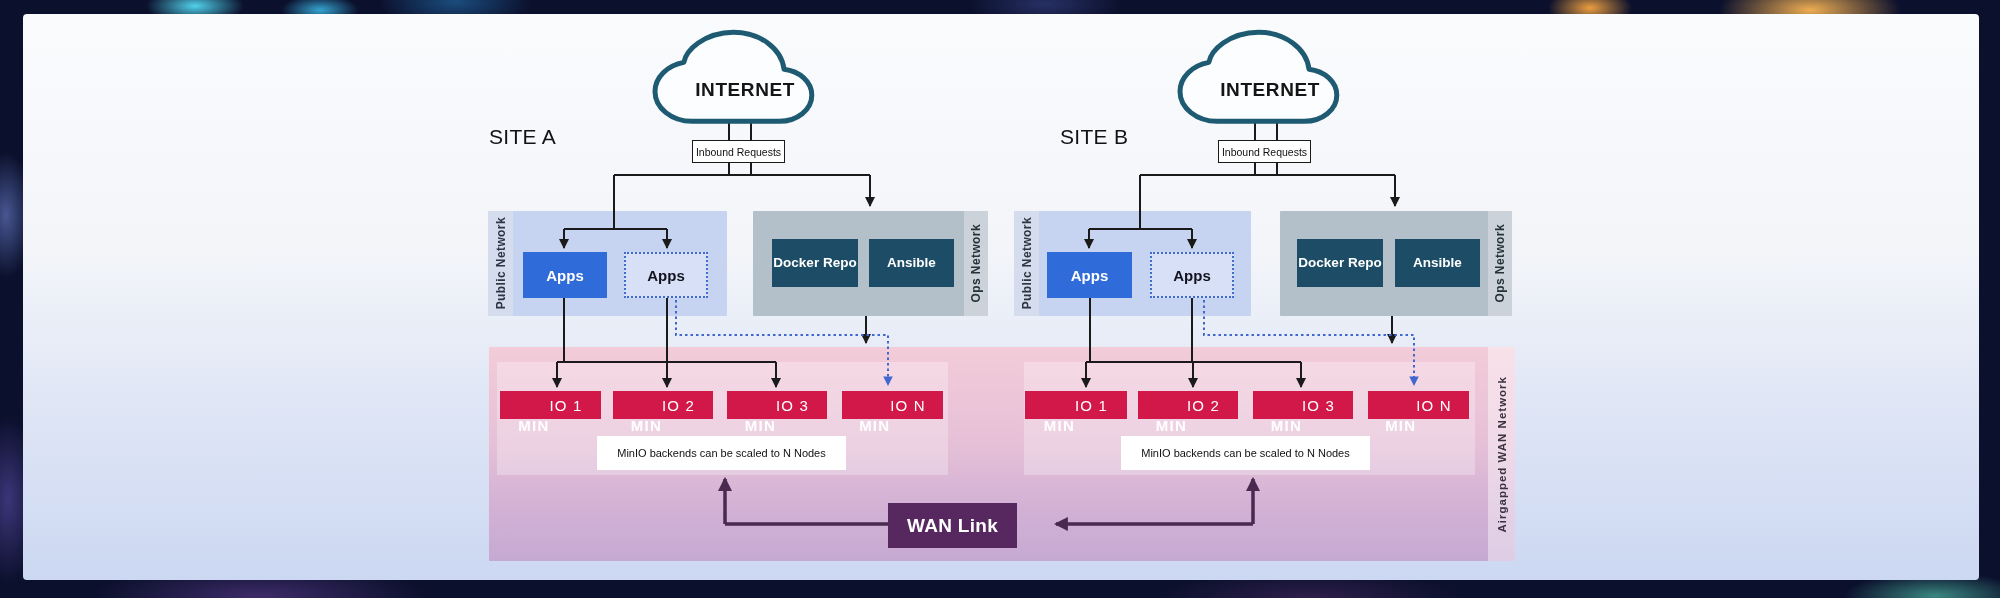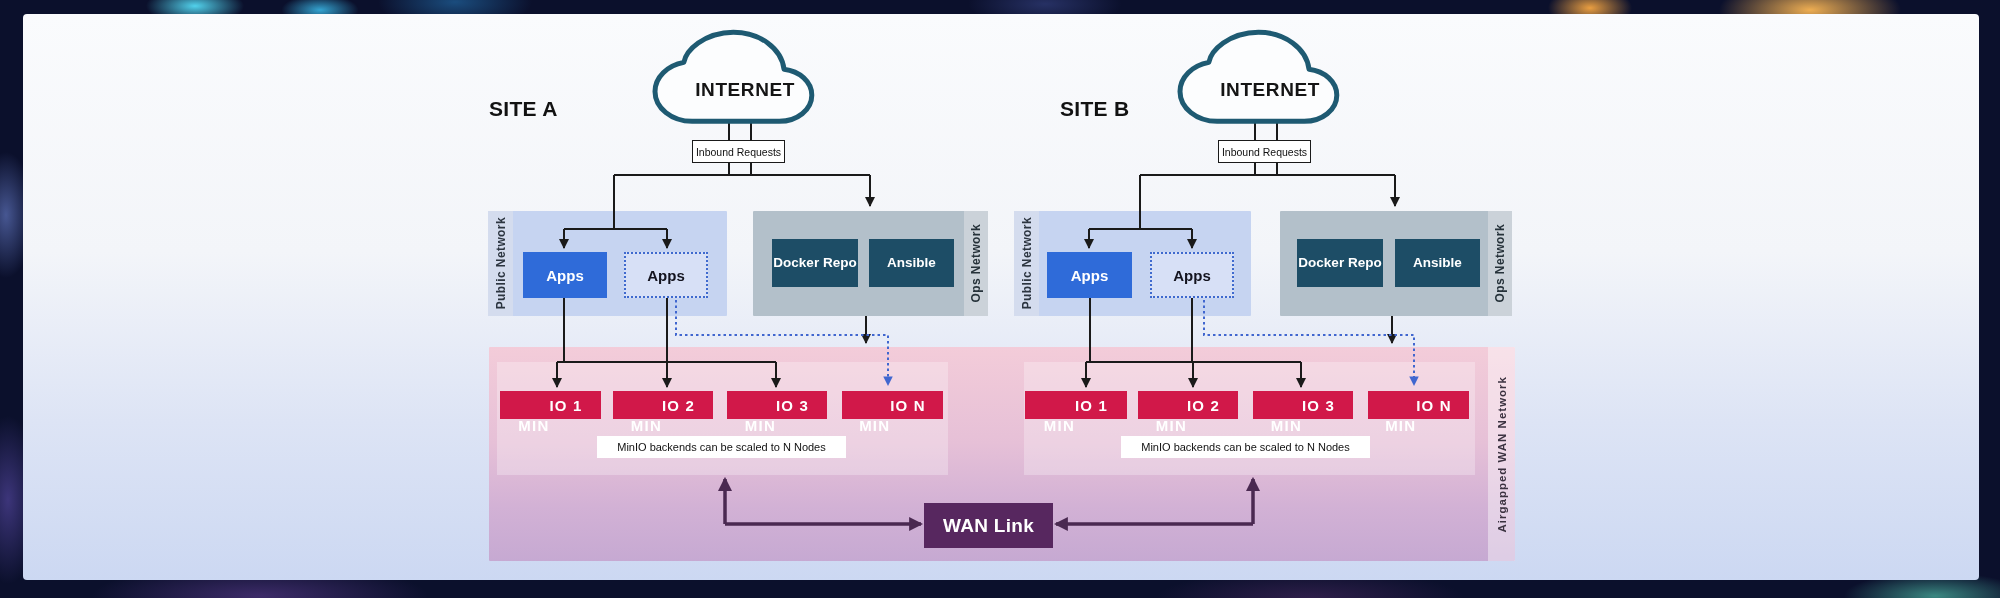--- a/index.html
+++ b/index.html
@@ -20,21 +20,21 @@
       radial-gradient(ellipse 220px 40px at 1310px 598px,rgba(70,40,95,.6),  transparent 70%),
       radial-gradient(ellipse 130px 34px at 1935px 596px,rgba(70,165,150,.8),transparent 70%);
   }
   .panel{
     position:absolute;left:23px;top:14px;width:1956px;height:566px;border-radius:4px;
     background:linear-gradient(180deg,#fafbfd 0%,#f3f5f9 42%,#dde4f5 72%,#ccd8f2 100%);
   }
   .abs{position:absolute;box-sizing:border-box;}
   .center{display:flex;align-items:center;justify-content:center;text-align:center;}
 
-  .site-label{font-size:21px;font-weight:bold;color:#121212;letter-spacing:.3px;}
+  .site-label{font-size:21px;font-weight:normal;color:#121212;letter-spacing:.3px;margin-top:28px;}
   .internet-label{width:122px;font-size:19px;font-weight:bold;color:#151515;letter-spacing:.6px;text-align:right;}
   .inbound{width:93px;height:23px;background:#ffffff;border:1px solid #1a1a1a;font-size:10.5px;color:#111;}
 
   .zonebox{border-radius:1px;}
   .public-box{background:#c6d4f1;}
   .ops-box{background:#b3c0ca;}
   .strip{position:absolute;top:0;bottom:0;display:flex;align-items:center;justify-content:center;}
   .strip-left{left:0;}
   .strip-right{right:0;}
   .public-strip{width:25px;background:#d4dcee;}
@@ -45,23 +45,23 @@
   .apps-dashed{width:84px;height:46px;background:#d7e0f6;border:2px dotted #3f6ace;color:#14141f;font-size:15px;font-weight:bold;}
   .teal-box{background:#1d4d66;color:#ffffff;font-size:13.5px;font-weight:bold;line-height:1.2;}
 
   .airgap{background:linear-gradient(180deg,#f3ccd9 0%,#e6c0d7 45%,#d2b1d5 75%,#c6a9d2 100%);}
   .airgap-strip{width:27px;background:rgba(255,255,255,.42);}
   .airgap-strip .rot{font-size:11.5px;color:#3b3240;letter-spacing:1px;}
   .inner-pink{background:rgba(255,255,255,.28);}
 
   .minio{height:28px;background:#d11849;color:#fff;font-size:15px;}
   .minio .b{font-weight:900;letter-spacing:1.2px;margin-top:40px;}
-  .minio .r{font-weight:700;letter-spacing:1.2px;}
-
-  .scale-note{width:249px;height:22px;background:#ffffff;color:#111;font-size:11px;}
+  .minio .r{font-weight:400;letter-spacing:1.2px;}
+
+  .scale-note{width:249px;height:34px;background:#ffffff;color:#111;font-size:11px;}
   .wan-box{width:129px;height:45px;background:#57275f;color:#fff;font-size:19px;font-weight:bold;letter-spacing:.3px;}
 
   svg.connectors{position:absolute;left:0;top:0;pointer-events:none;}
   .ln{stroke:#1a1a1a;stroke-width:2;fill:none;}
   .ln-dot{stroke:#4066cf;stroke-width:2;fill:none;stroke-dasharray:2.5 3;}
   .ln-purple{stroke:#4a2951;stroke-width:3.5;fill:none;}
   .cloud{fill:#fcfdfe;stroke:#1e5a72;stroke-width:5;stroke-linejoin:round;}
 </style>
 </head>
 <body>
@@ -199,14 +199,14 @@
   <div class="abs center minio" style="left:1253px;top:391px;width:100px;">
     <span class="b">MIN</span>
       <span class="r">IO 3</span>
   </div>
   <div class="abs center minio" style="left:1368px;top:391px;width:101px;">
     <span class="b">MIN</span>
       <span class="r">IO N</span>
   </div>
   <div class="abs center scale-note" style="left:1121px;top:436px;">MinIO backends can be scaled to N Nodes</div>
 
-  <div class="abs center wan-box" style="left:924px;top:503px;">WAN Link</div>
+  <div class="abs center wan-box" style="left:888px;top:503px;">WAN Link</div>
 </div>
 
 </body></html>

